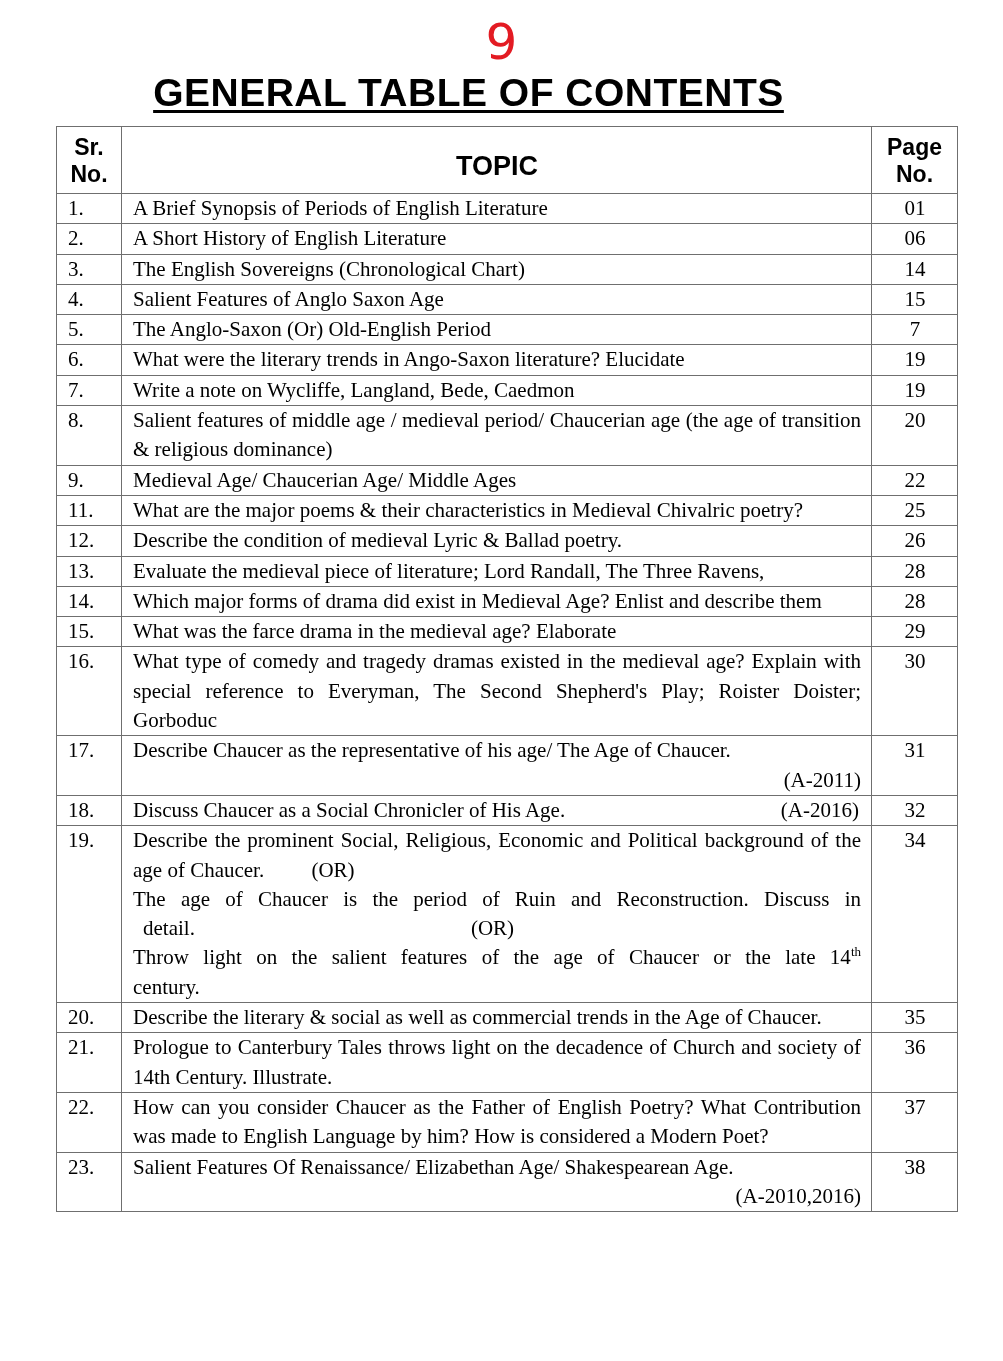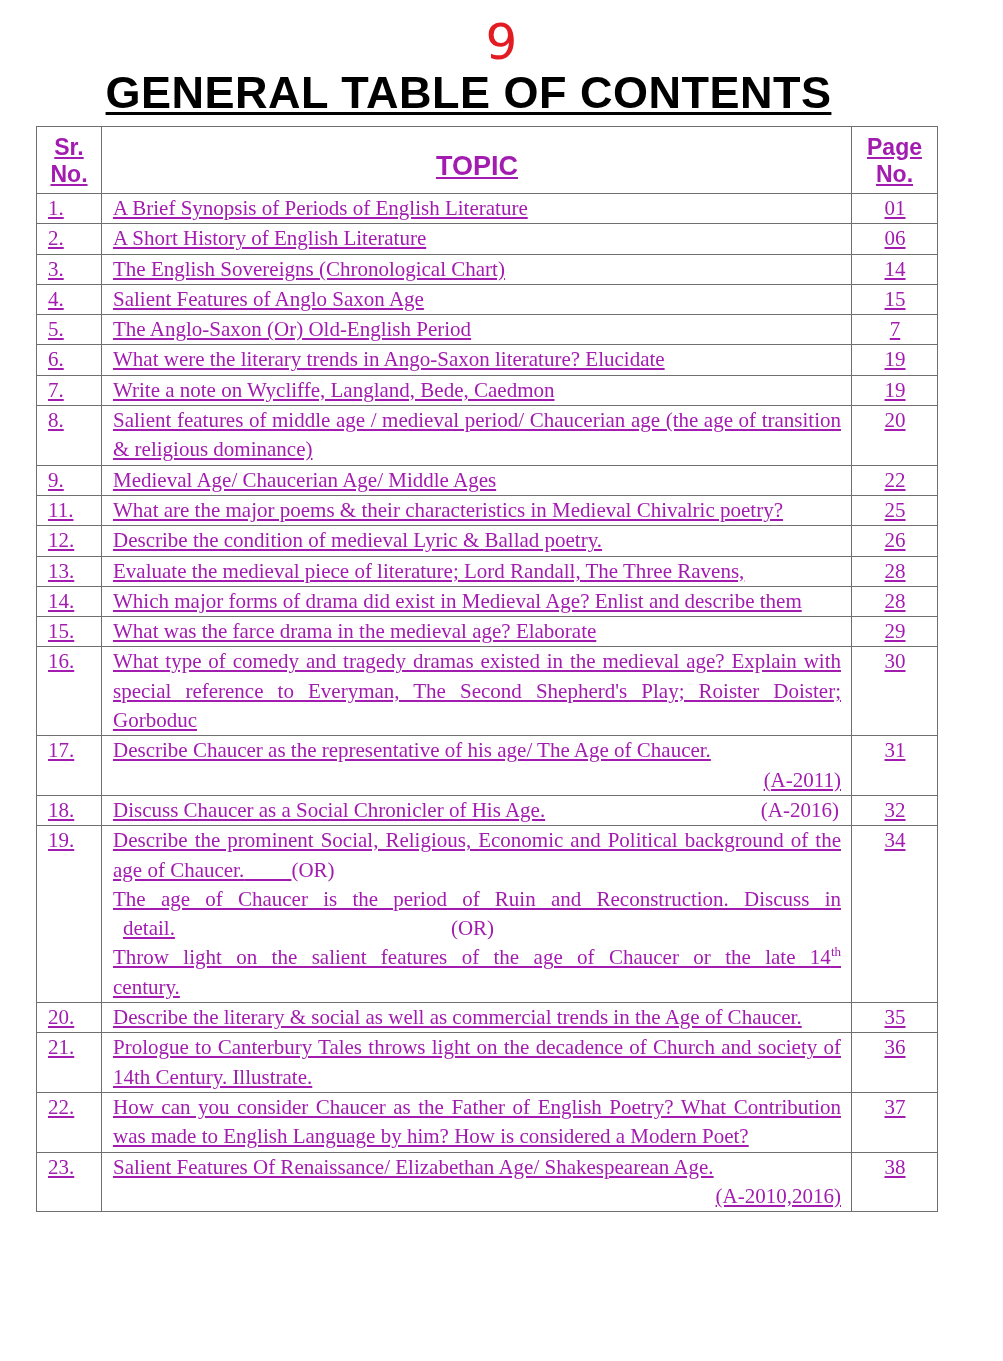--- a/index.html
+++ b/index.html
@@ -4,28 +4,28 @@
 <style>
   html, body { margin: 0; padding: 0; background: #ffffff; }
   body { width: 1003px; height: 1361px; position: relative; overflow: hidden; }
   .page-number {
     position: absolute; left: 0; top: 14px; width: 1003px; text-align: center;
     font-family: "DejaVu Sans", sans-serif; font-size: 50px; line-height: 56px;
     color: #e31b23; font-weight: normal;
   }
   .doc-title {
     position: absolute; left: 0; top: 70px; width: 937px; text-align: center;
-    font-family: "Liberation Sans", sans-serif; font-weight: bold; font-size: 45px;
+    font-family: "Liberation Sans", sans-serif; font-weight: bold; font-size: 39px;
     line-height: 46px; color: #000; letter-spacing: 0.5px;
   }
   .doc-title span { text-decoration: underline; text-decoration-thickness: 3px; text-underline-offset: 4px; }
   table.toc {
-    position: absolute; left: 36px; top: 126px; width: 901px;
+    position: absolute; left: 56px; top: 126px; width: 901px;
     border-collapse: collapse; table-layout: fixed;
-    font-family: "Liberation Serif", serif; font-size: 21px; color: #a21caf; text-decoration: underline;
+    font-family: "Liberation Serif", serif; font-size: 21px; color: #000000;
   }
   table.toc col.c-sr { width: 65px; }
   table.toc col.c-topic { width: 750px; }
   table.toc col.c-page { width: 86px; }
   table.toc th, table.toc td {
     border: 1.5px solid #6f6f6f; vertical-align: top;
     padding: 0 10px 0 11px; line-height: 29.3px;
   }
   table.toc th {
     font-family: "Liberation Sans", sans-serif; font-weight: bold; font-size: 23px;

